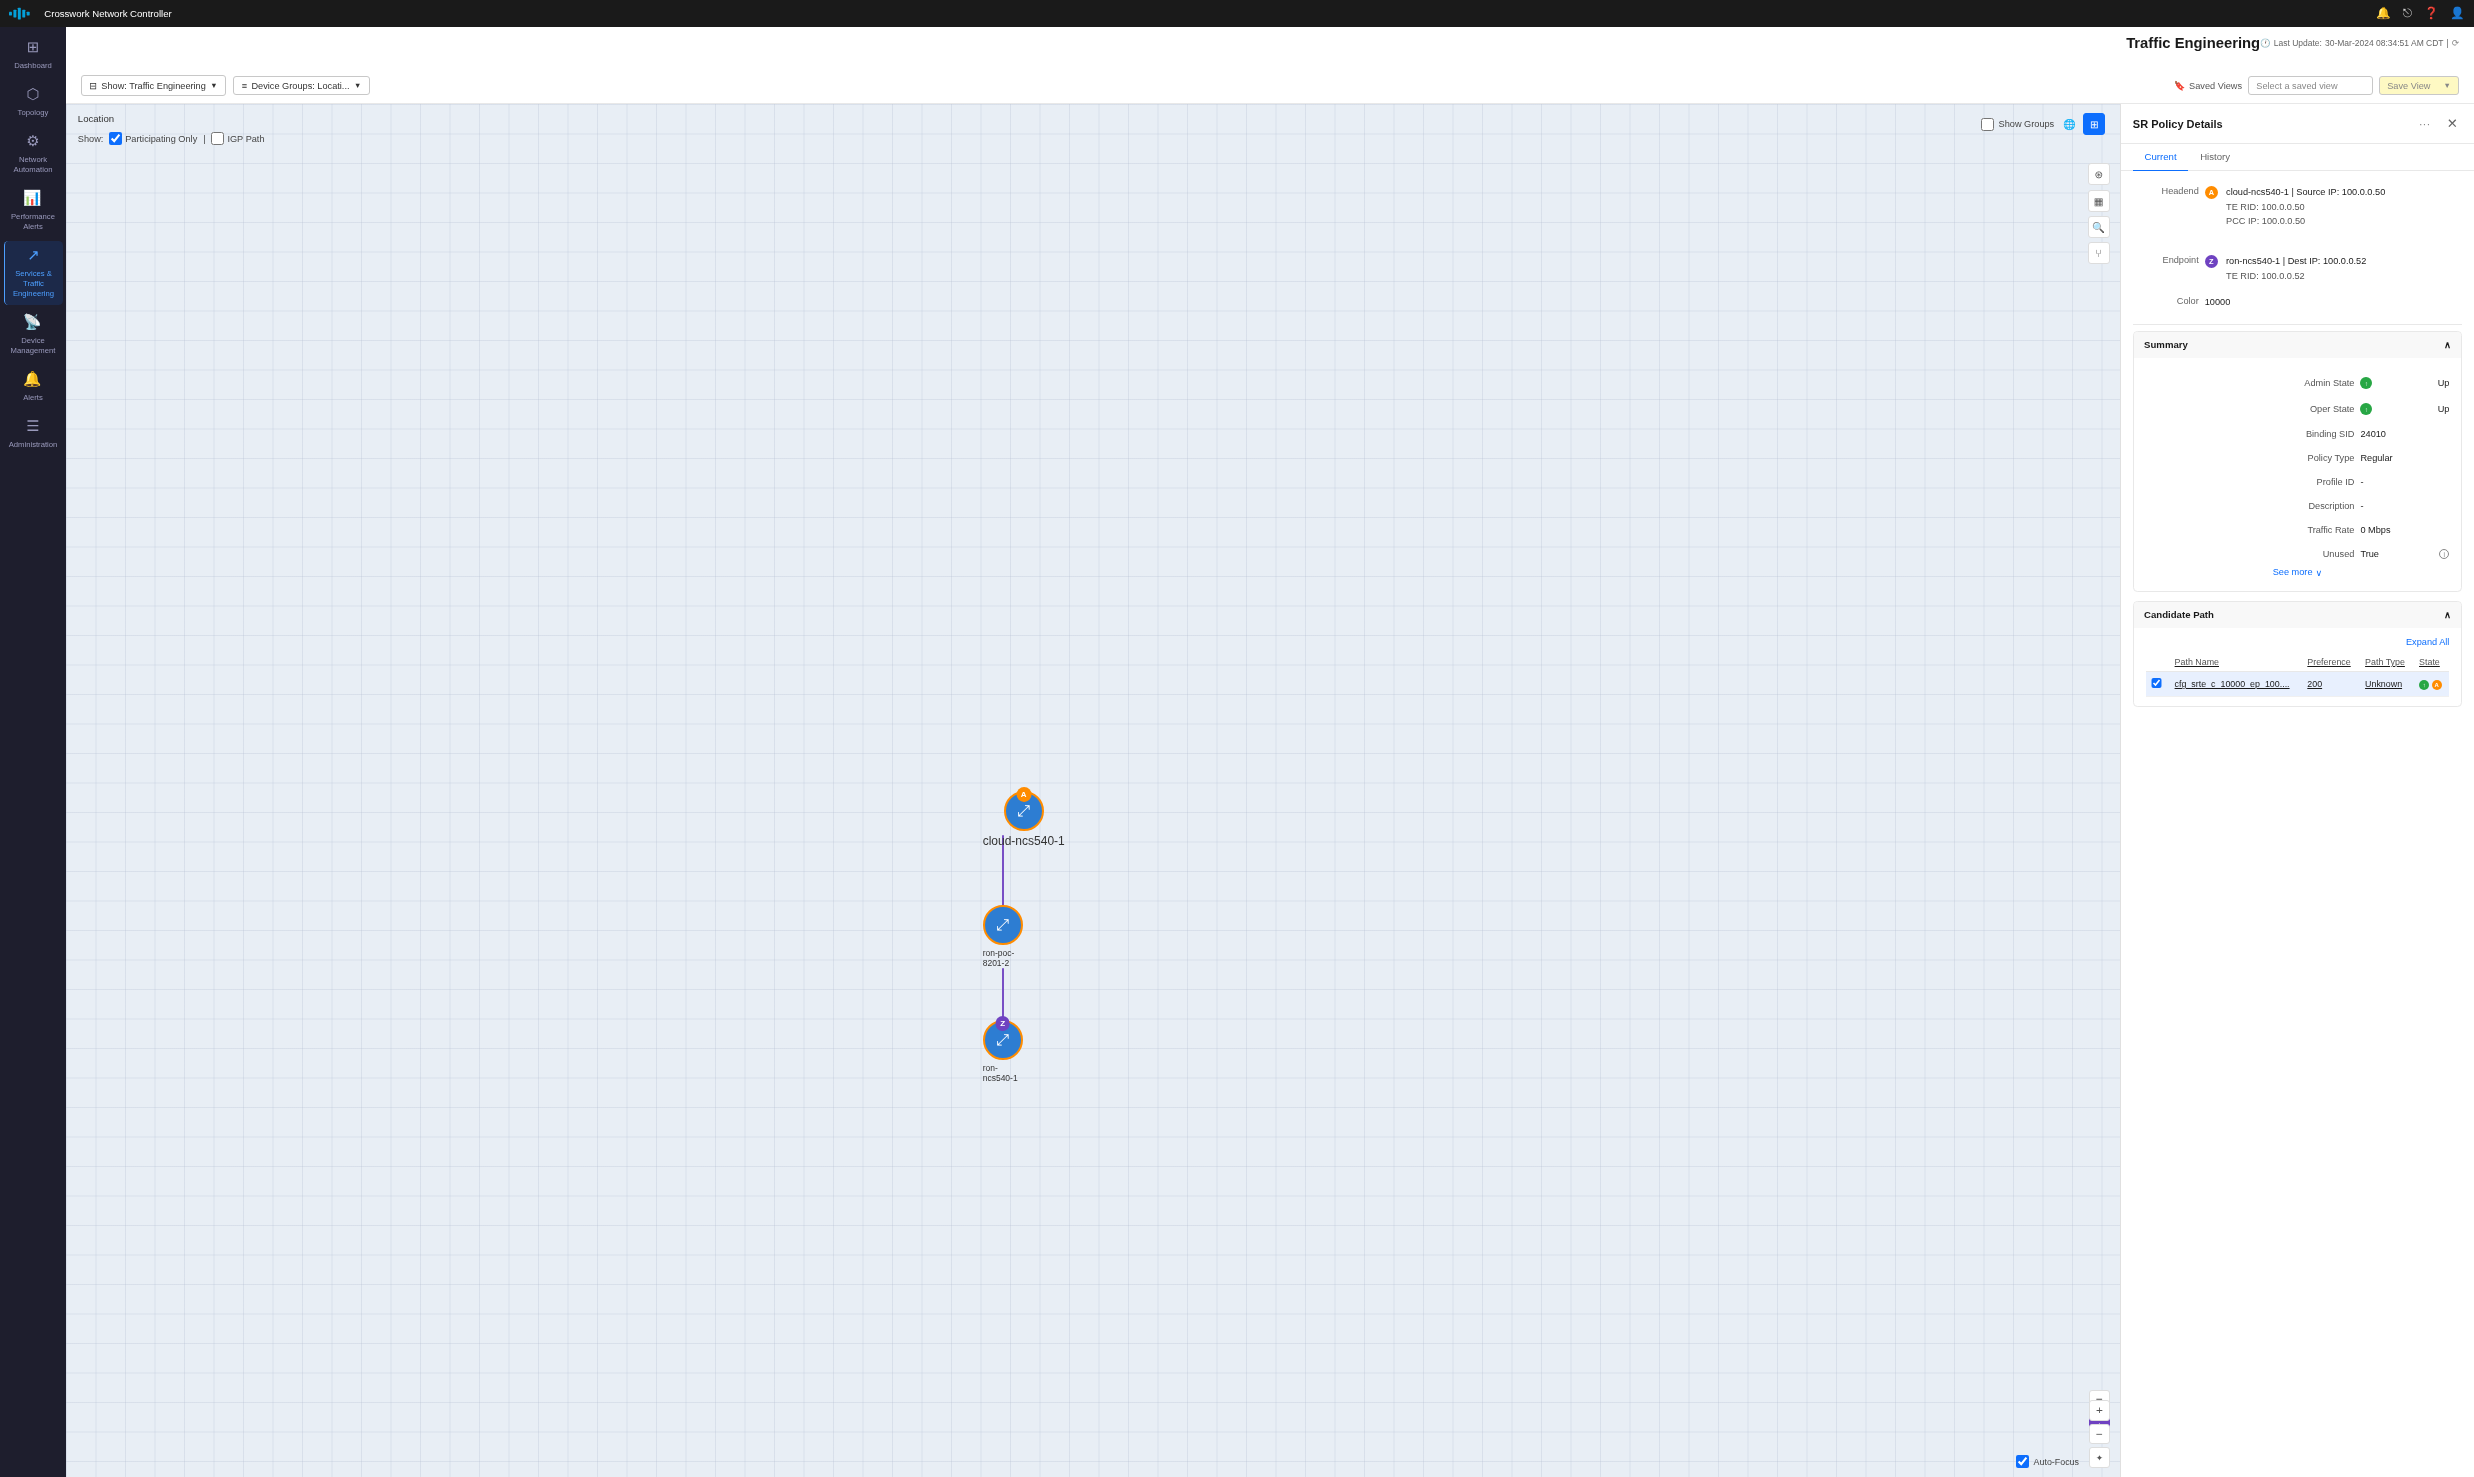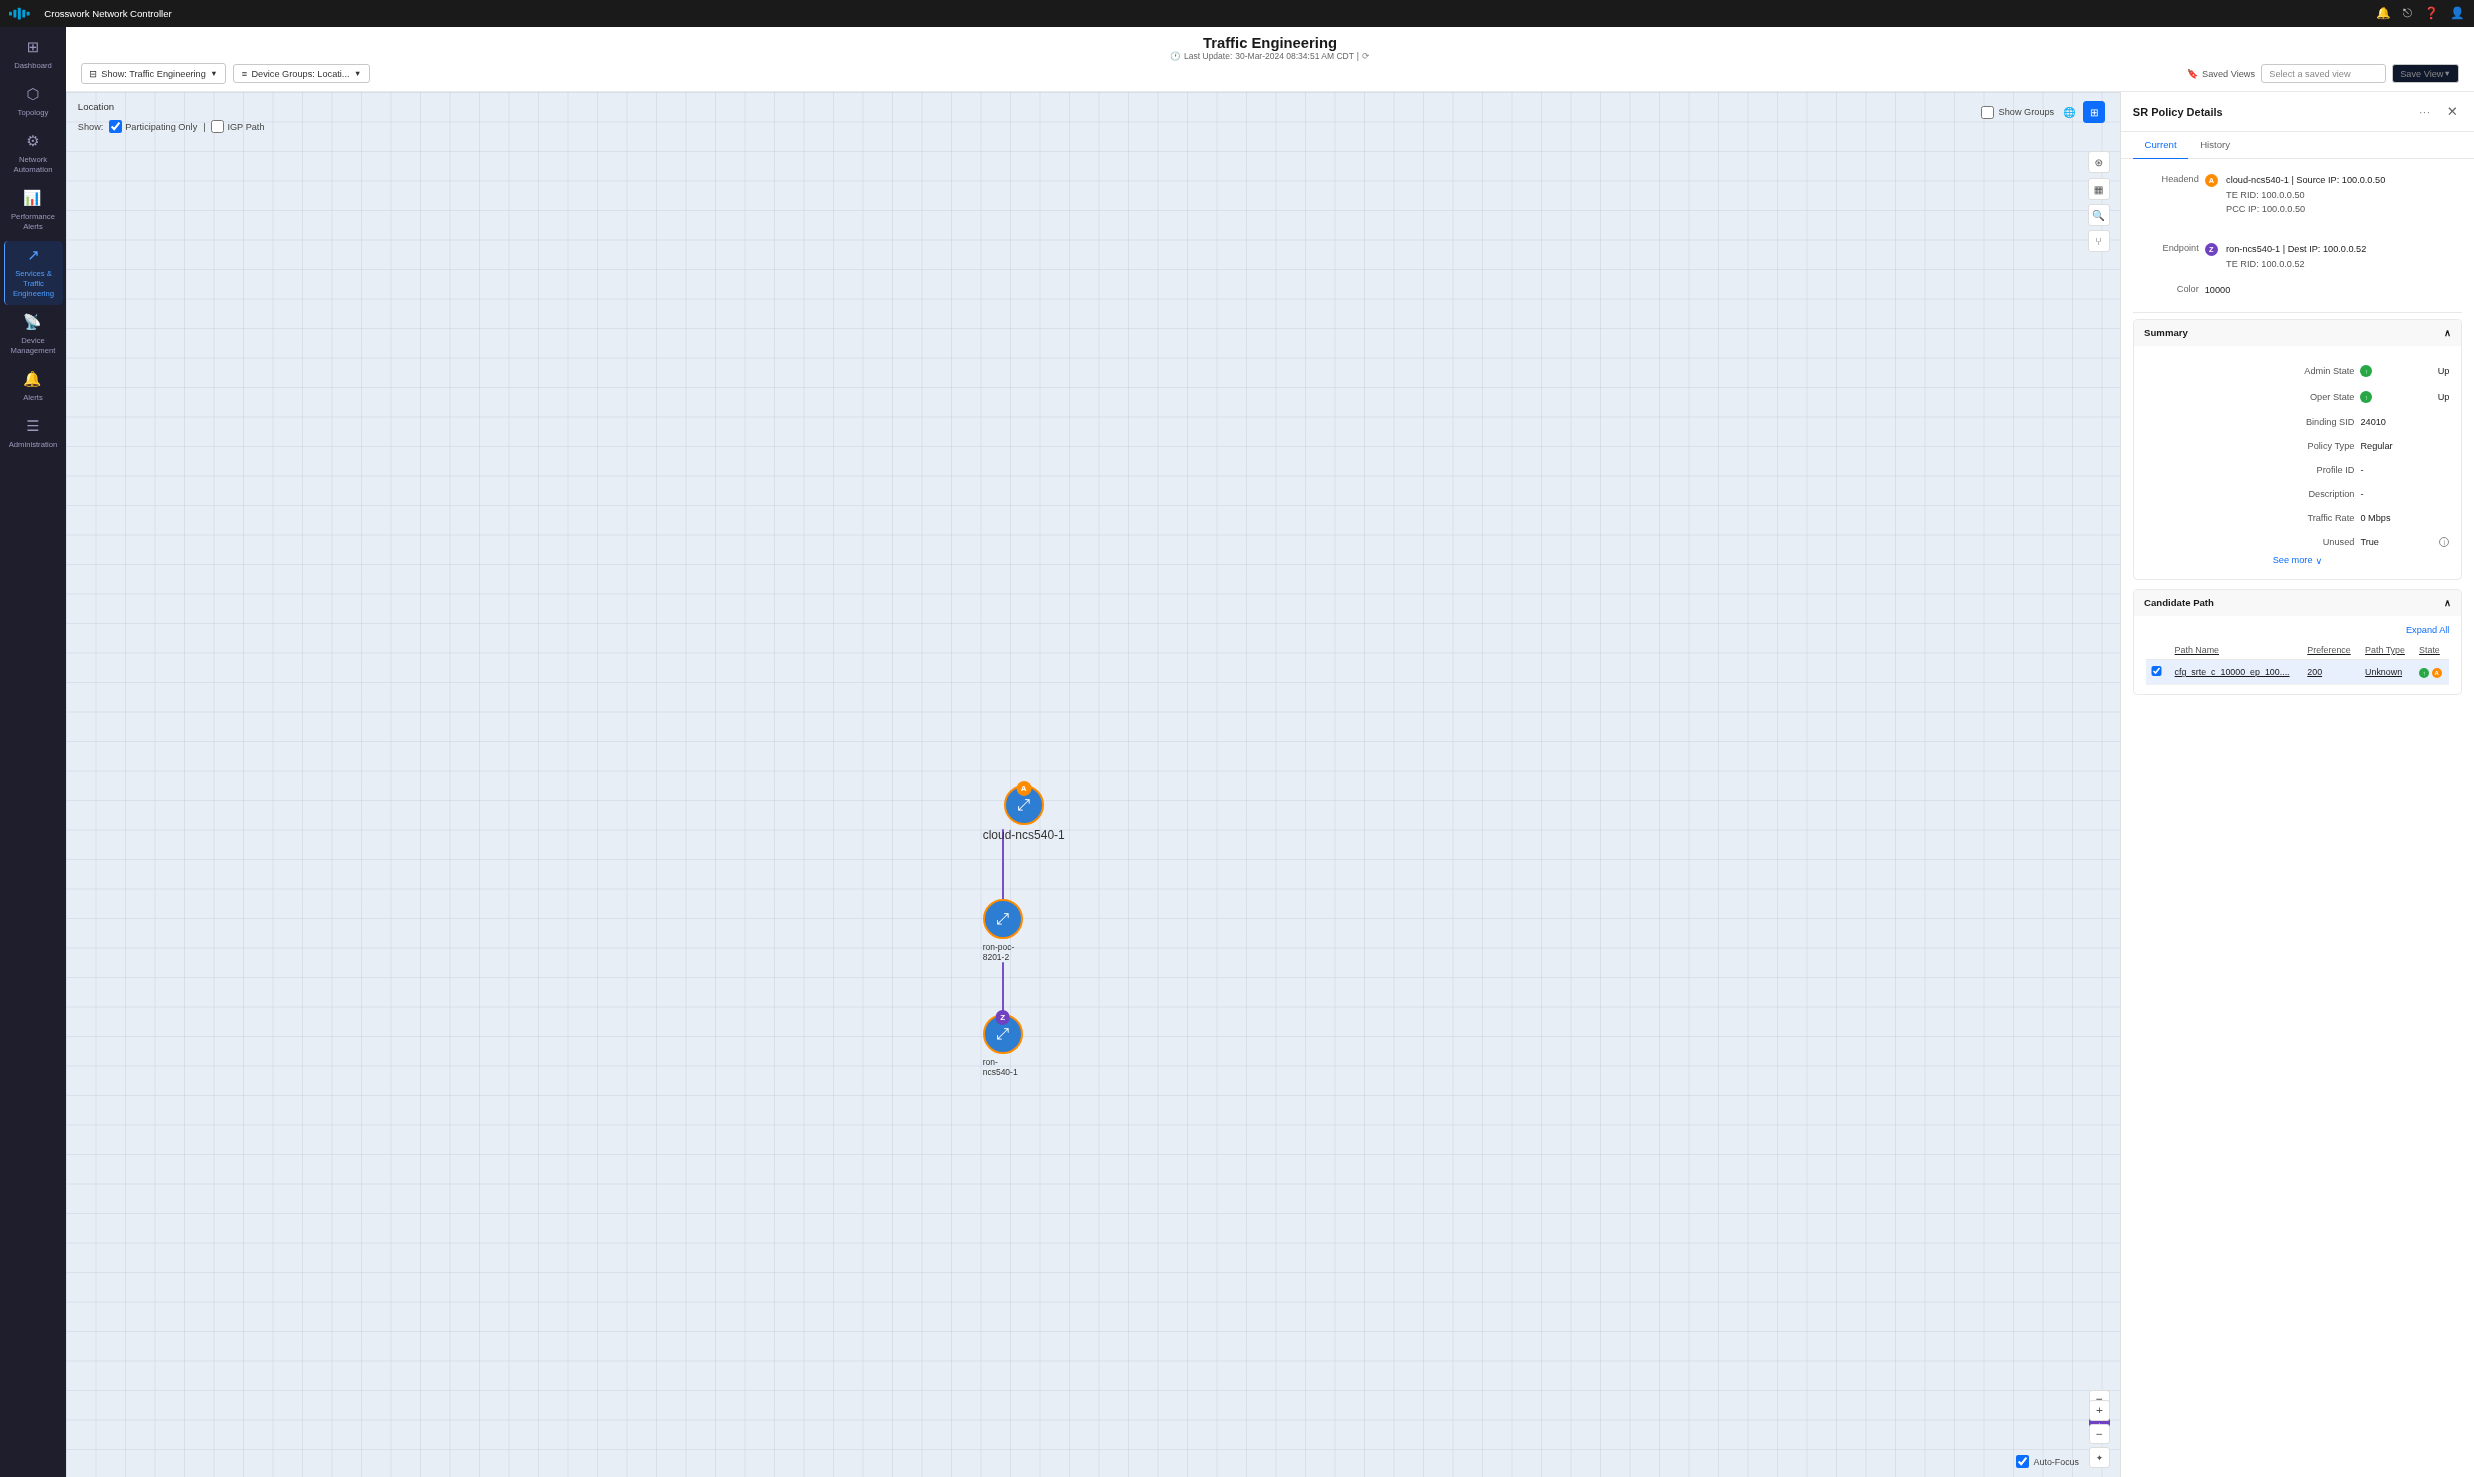--- a/index.html
+++ b/index.html
@@ -88,23 +88,22 @@
 
     
     .page-header {
       padding: 8.9px 14.8px 0 14.8px;
       border-bottom: 0.7px solid #e8e8e8;
       background: #fff;
     }
     .page-header-top {
       display: flex;
       align-items: center;
-      justify-content: center;
-      margin-bottom: 2px;
-      flex-direction: column;
+      justify-content: flex-end;
+      margin-bottom: 24px;
     }
     .page-title {
       font-size: 14.8px;
       font-weight: 600;
       color: #1a1a1a;
     }
     .last-update {
       font-size: 8.5px;
       color: #666;
       display: flex;
@@ -149,25 +148,25 @@
       background: #fff;
       font-size: 9.2px;
       color: #888;
       cursor: pointer;
       appearance: none;
       min-width: 125px;
     }
     .save-view-btn {
       display: flex;
       align-items: flex-start;
-      gap: 0;
+      gap: 13px;
       border: 0.7px solid #c8c8c8;
       border-radius: 3px;
       padding: 3.7px 7.4px;
-      background: #0f172a;
+      background: #fef9c3;
       cursor: pointer;
       font-size: 9.2px;
       color: #888;
     }
 
     
     .map-panel {
       flex: 1;
       position: relative;
       background: #0ea5e9;

